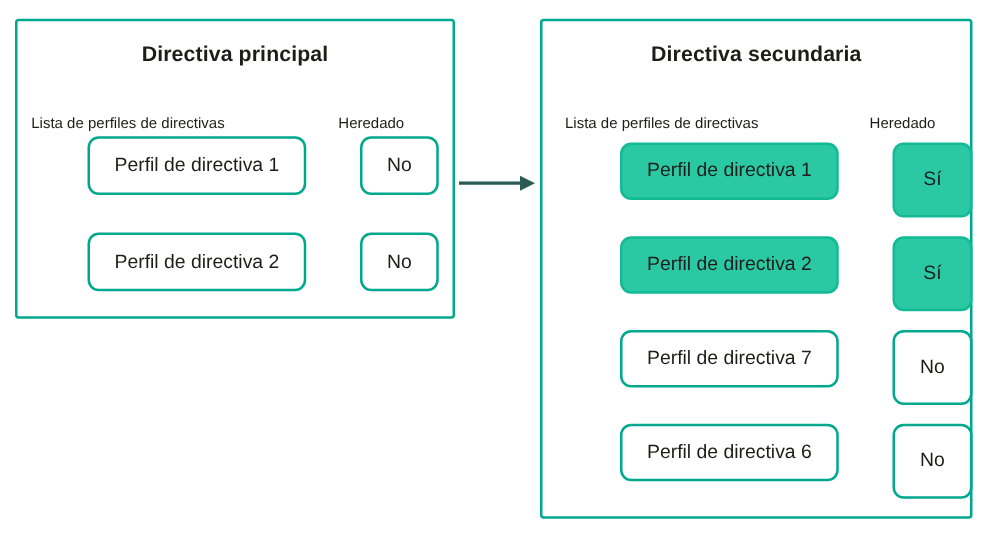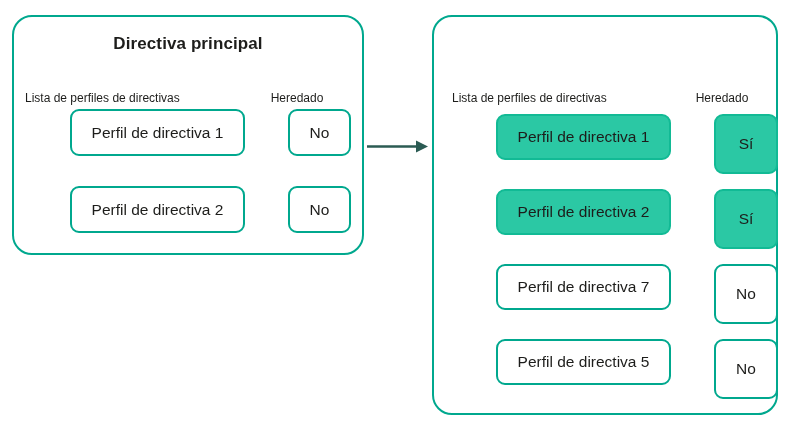--- a/index.html
+++ b/index.html
@@ -4,21 +4,21 @@
 <style>
   html,body{margin:0;padding:0;}
   body{
     width:800px;height:426px;background:var(--background,#fff);
     font-family:"Liberation Sans",sans-serif;color:var(--text,#1D1D1B);
   }
   .canvas{position:relative;width:800px;height:426px;background:var(--background,#fff);overflow:hidden;}
 
   .panel{
     position:absolute;box-sizing:border-box;background:#fff;
-    border:2px solid var(--accent,#00A88E);border-radius:20px;padding-left:47px;
+    border:2px solid var(--accent,#00A88E);border-radius:3px;padding-left:47px;
   }
   .panel-a{left:12px;top:15px;width:352px;height:240px;}
   .panel-b{left:432px;top:15px;width:346px;height:400px;}
 
   .title{
     position:absolute;top:17px;left:0;right:0;margin:0;
     text-align:center;font-size:17px;line-height:19px;font-weight:700;
     letter-spacing:.1px;
   }
   .hdr{
@@ -70,34 +70,35 @@
   </section>
 
   <div class="arrow">
     <svg width="62" height="17" viewBox="0 0 62 17" aria-hidden="true">
       <line x1="0" y1="8.5" x2="50" y2="8.5" stroke="#2B5B53" stroke-width="2.6" class="arrow-stroke"></line>
       <path d="M49 2.5 L61 8.5 L49 14.5 Z" fill="#2B5B53" class="arrow-fill"></path>
     </svg>
   </div>
 
   <section class="panel panel-b">
+    <h2 class="title">Directiva secundaria</h2>
     <div class="hdr hdr-profiles">Lista de perfiles de directivas</div>
     <div class="hdr hdr-inherited">Heredado</div>
 
     <div class="row" style="top:97px">
       <div class="box profile-box hl">Perfil de directiva 1</div>
       <div class="box inherit-box hl">Sí</div>
     </div>
     <div class="row" style="top:172px">
       <div class="box profile-box hl">Perfil de directiva 2</div>
       <div class="box inherit-box hl">Sí</div>
     </div>
     <div class="row" style="top:247px">
       <div class="box profile-box">Perfil de directiva 7</div>
       <div class="box inherit-box">No</div>
     </div>
     <div class="row" style="top:322px">
-      <div class="box profile-box">Perfil de directiva 5</div>
+      <div class="box profile-box">Perfil de directiva 6</div>
       <div class="box inherit-box">No</div>
     </div>
   </section>
 
 </div>
 
 </body></html>

